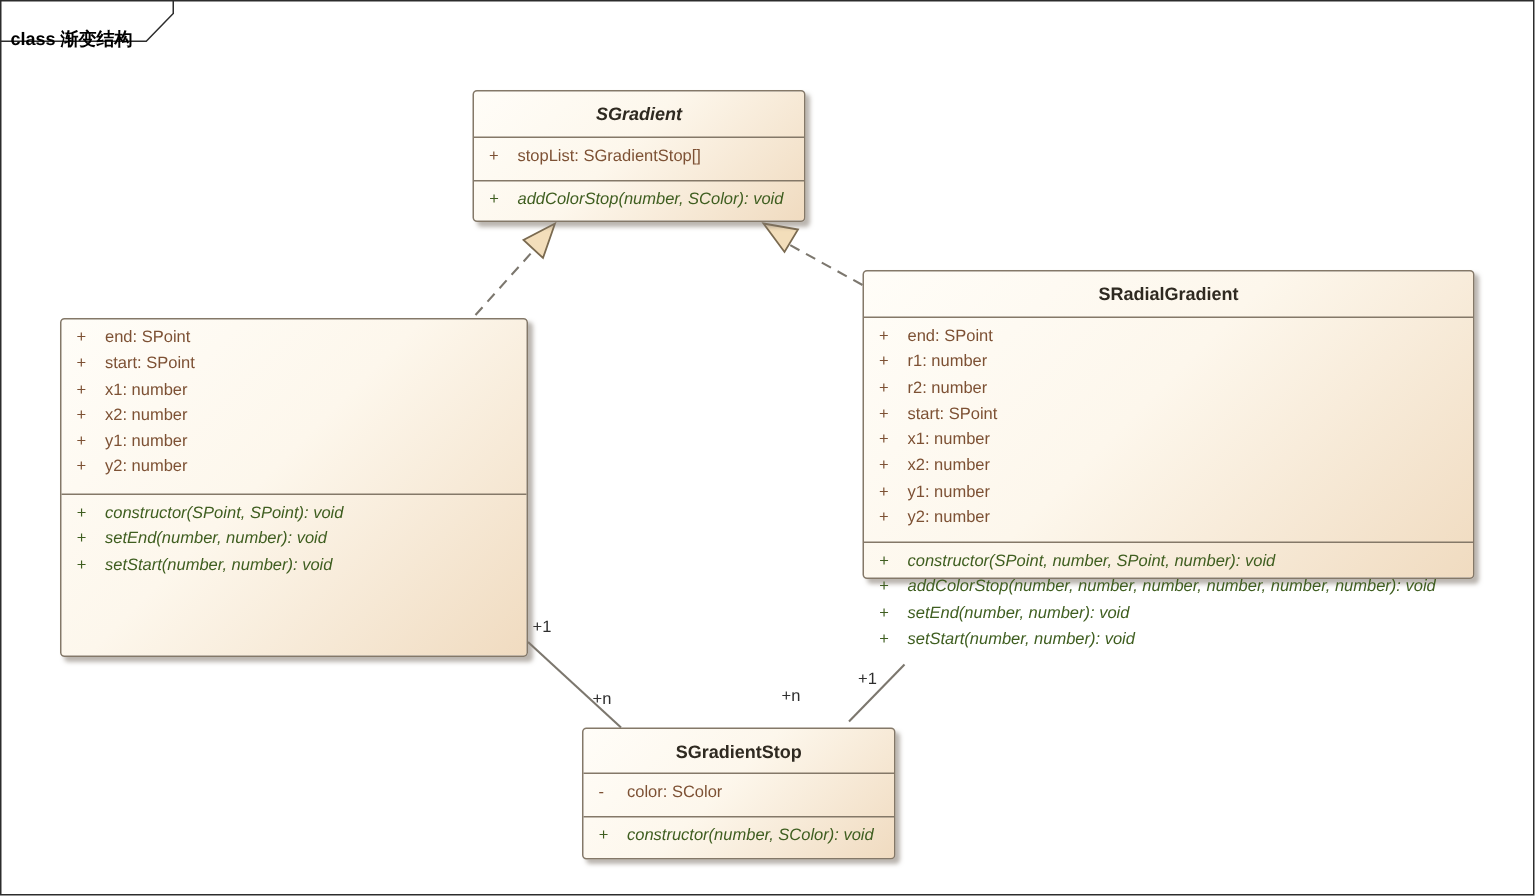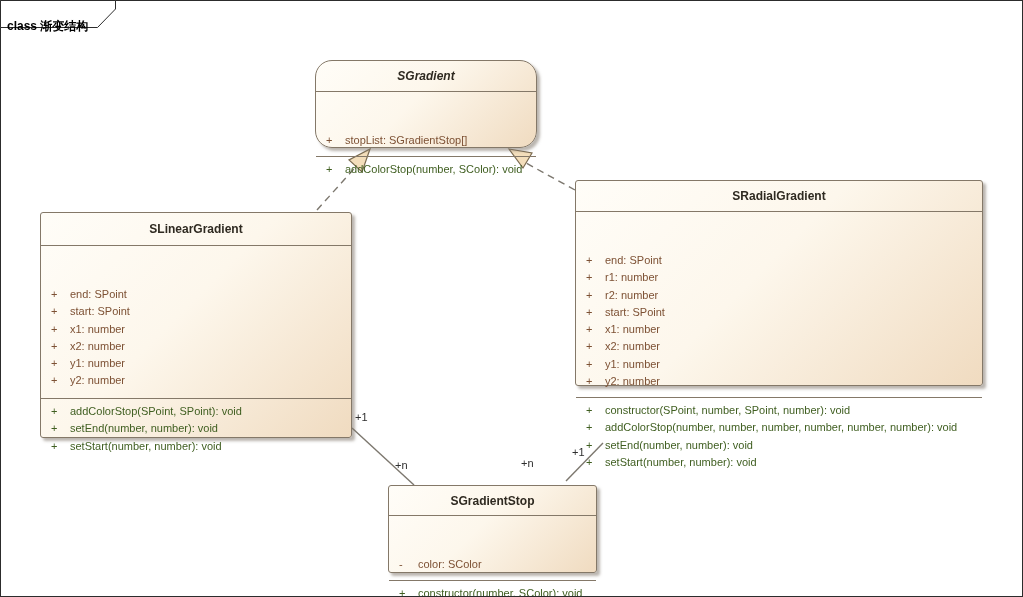--- a/index.html
+++ b/index.html
@@ -29,30 +29,30 @@
     background:linear-gradient(135deg,var(--box-fill-light) 0%,#fdf7ec 45%,var(--box-fill-dark) 100%);
     border:1px solid var(--box-border);border-radius:3px;
     box-shadow:3px 3px 3px rgba(130,120,110,0.55);
   }
   .uml-title{
     flex:none;display:flex;align-items:center;justify-content:center;
     font-size:12px;font-weight:bold;color:var(--title-text);
     border-bottom:1px solid var(--box-border);
   }
   .uml-class.abstract .uml-title{font-style:italic;}
-  .uml-attrs{flex:none;border-bottom:1px solid var(--box-border);padding-top:4px;overflow:hidden;margin-top:36px;}
-  .uml-methods{flex:none;padding-top:4px;overflow:hidden;}
+  .uml-attrs{flex:none;border-bottom:1px solid var(--box-border);padding-top:4px;overflow:hidden;}
+  .uml-methods{flex:none;padding-top:4px;overflow:hidden;font-style:italic;}
   .member{
     line-height:17.3px;font-size:11px;padding-left:10px;white-space:nowrap;
   }
   .member .vis{display:inline-block;width:19px;}
   .uml-attrs .member{color:var(--attribute-text);}
   .uml-methods .member{color:var(--method-text);}
   
-  #cls-sgradient{left:315px;top:60px;width:222px;height:88px;border-radius:17px;}
+  #cls-sgradient{left:315px;top:60px;width:222px;height:88px;}
   #cls-sgradient .uml-title{height:31px;}
   #cls-sgradient .uml-attrs{height:29px;}
   #cls-sgradient .uml-methods{height:28px;}
   #cls-slinear{left:40px;top:212px;width:312px;height:226px;}
   #cls-slinear .uml-title{height:33px;}
   #cls-slinear .uml-attrs{height:117px;}
   #cls-slinear .uml-methods{height:76px;}
   #cls-sradial{left:575px;top:180px;width:408px;height:206px;}
   #cls-sradial .uml-title{height:31px;}
   #cls-sradial .uml-attrs{height:150px;}
@@ -88,31 +88,30 @@
     <div class="uml-title">SGradient</div>
     <div class="uml-attrs">
         <div class="member"><span class="vis">+</span><span>stopList: SGradientStop[]</span></div>
       </div>
     <div class="uml-methods">
         <div class="member"><span class="vis">+</span><span>addColorStop(number, SColor): void</span></div>
       </div>
   </div>
 
   <div class="uml-class" id="cls-slinear">
-    <div class="uml-title">SLinearGradient</div>
     <div class="uml-attrs">
         <div class="member"><span class="vis">+</span><span>end: SPoint</span></div>
         <div class="member"><span class="vis">+</span><span>start: SPoint</span></div>
         <div class="member"><span class="vis">+</span><span>x1: number</span></div>
         <div class="member"><span class="vis">+</span><span>x2: number</span></div>
         <div class="member"><span class="vis">+</span><span>y1: number</span></div>
         <div class="member"><span class="vis">+</span><span>y2: number</span></div>
       </div>
     <div class="uml-methods">
-        <div class="member"><span class="vis">+</span><span>addColorStop(SPoint, SPoint): void</span></div>
+        <div class="member"><span class="vis">+</span><span>constructor(SPoint, SPoint): void</span></div>
         <div class="member"><span class="vis">+</span><span>setEnd(number, number): void</span></div>
         <div class="member"><span class="vis">+</span><span>setStart(number, number): void</span></div>
       </div>
   </div>
 
   <div class="uml-class" id="cls-sradial">
     <div class="uml-title">SRadialGradient</div>
     <div class="uml-attrs">
         <div class="member"><span class="vis">+</span><span>end: SPoint</span></div>
         <div class="member"><span class="vis">+</span><span>r1: number</span></div>

